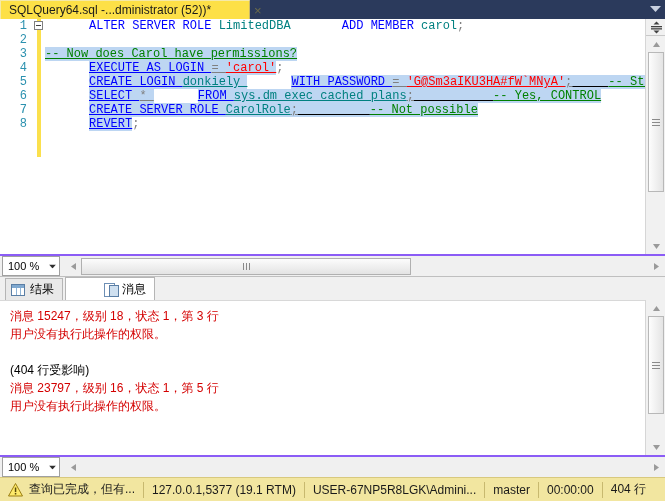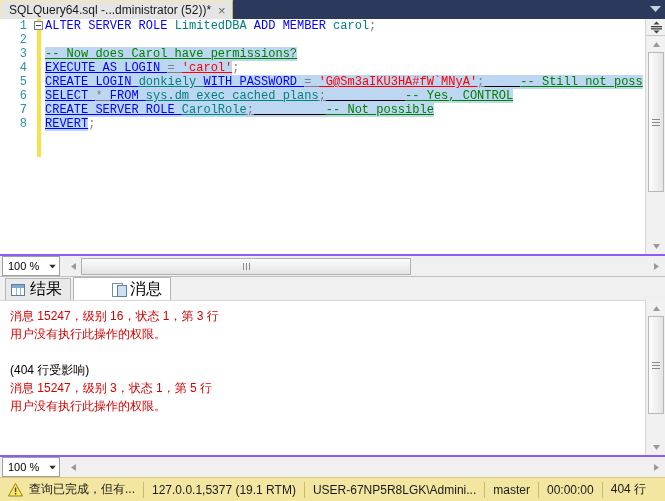--- a/index.html
+++ b/index.html
@@ -18,27 +18,28 @@
   }
 
   
   .titlebar {
     position: absolute; left: 0; top: 0; width: 665px; height: 19px;
     background: #2b3a5c;
     display: flex; align-items: flex-end;
   }
   .doc-tab {
     height: 19px;
-    background: #e5e5e5;
+    background: #fde047;
     border-top: 1px solid #f5e9a8;
     border-left: 1px solid #f5e9a8;
     border-right: 1px solid #c9b86a;
     display: flex; align-items: center;
     padding: 0 4px 0 8px;
     max-width: 250px;
+    gap: 36px;
   }
   .doc-tab-label {
     font-size: 12px; color: #1a1a1a; white-space: nowrap;
     font-family: "Liberation Sans", sans-serif;
   }
   .doc-tab-close {
     margin-left: 7px; margin-right: 2px;
     font-size: 13px; color: #6b6b4a; line-height: 1;
     cursor: default; font-family: "Liberation Sans", sans-serif;
   }
@@ -96,21 +97,21 @@
     width: 9px; height: 9px;
     border: 1px solid #808080;
     background: #ffffff;
   }
   .fold-box::before {
     content: ""; position: absolute;
     left: 1px; top: 3px; width: 5px; height: 1px; background: #404040;
   }
   .code-text { position: relative; white-space: pre; }
   .sel { background: #bdd6f2; text-decoration: underline; }
-  .kw { color: #0000ff; }
+  .kw { color: #0000ff; margin-left: 44px; }
   .cmt { color: #008000; }
   .str { color: #ff0000; }
   .sys { color: #008080; }
   .op  { color: #808080; }
   .pl  { color: #000000; }
 
   
   .ed-vscroll {
     position: absolute; right: 0; top: 19px; width: 20px; height: 235px;
     background: #f1f1f1;
@@ -207,21 +208,21 @@
     background: #e9e9e9;
     margin-right: 2px;
     gap: 5px;
   }
   .rtab.active {
     background: #ffffff;
     height: 23px;
     padding-left: 38px;
   }
   .rtab-label {
-    font-size: 16px; color: #000;
+    font-size: 12px; color: #000;
     font-family: "Liberation Sans", sans-serif;
   }
   .icon-grid {
     width: 14px; height: 12px;
     border: 1px solid #5a7ea5;
     background: #ffffff;
     position: relative;
     display: block;
   }
   .icon-grid::before {
@@ -385,25 +386,25 @@
         <span class="icon-grid"></span>
         <span class="rtab-label">结果</span>
       </div>
       <div class="rtab active">
         <span class="icon-msg"></span>
         <span class="rtab-label">消息</span>
       </div>
     </div>
 
   <div class="messages" id="messages-panel">
-      <div class="msg-line msg-err">消息 15247，级别 16，状态 1，第 3 行</div>
+      <div class="msg-line msg-err">消息 15247，级别 18，状态 1，第 3 行</div>
       <div class="msg-line msg-err">用户没有执行此操作的权限。</div>
       <div class="msg-blank"></div>
       <div class="msg-line msg-info">(404 行受影响)</div>
-      <div class="msg-line msg-err">消息 15247，级别 3，状态 1，第 5 行</div>
+      <div class="msg-line msg-err">消息 23797，级别 16，状态 1，第 5 行</div>
       <div class="msg-line msg-err">用户没有执行此操作的权限。</div>
     </div>
 
   <div class="res-vscroll">
     <div class="sb-arrow" style="top:0px;">
       <svg width="7" height="5" viewBox="0 0 7 5">
           <polygon points="3.5,0 7,5 0,5" fill="#9a9a9a"></polygon>
         </svg>
     </div>
     <div class="sb-track" style="top:16px; height:98px;"></div>

